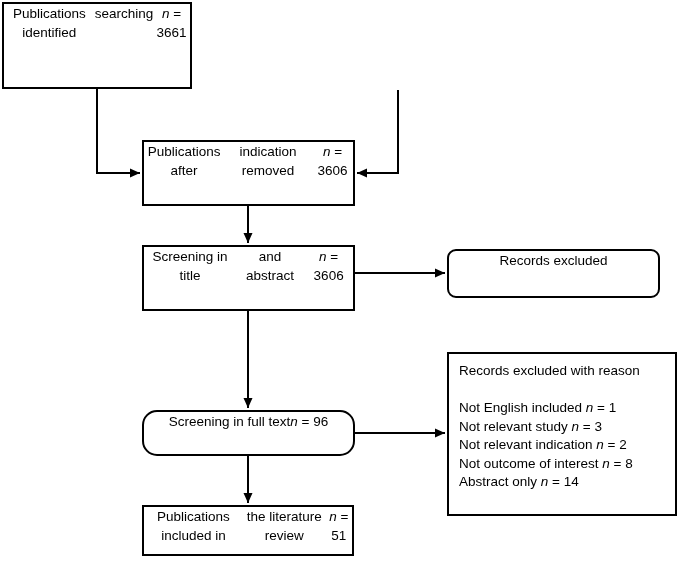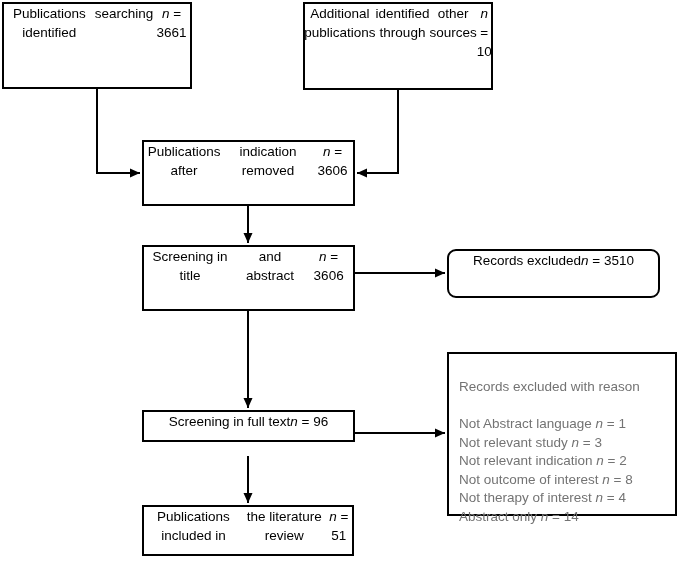--- a/index.html
+++ b/index.html
@@ -9,21 +9,21 @@
   .canvas { position:relative; width:685px; height:573px; background:#fff; overflow:hidden; }
   .box {
     position:absolute; border:2px solid #000; background:#fff;
     display:flex; flex-direction:row; justify-content:center;
     text-align:center; font-size:13.5px; line-height:19px; color:#000;
   }
   .box i, .reasons i { font-style:italic; }
   .reasons {
     position:absolute; border:2px solid #000; background:#fff;
     font-size:13.5px; line-height:18.5px; text-align:left;
-    padding:24px 10px; color:#737373;
+    padding:8px 10px; color:#000000;
   }
   .reasons .heading { margin-bottom:18.5px; }
   svg.arrows { position:absolute; left:0; top:0; width:685px; height:573px; }
   svg.arrows path.flow { fill:none; stroke:#000; stroke-width:2; }
 </style>
 </head>
 <body>
 
 <div class="canvas">
 
@@ -41,56 +41,48 @@
     <path class="flow" d="M 355 433 H 445" marker-end="url(#ah)"></path>
     <path class="flow" d="M 248 456 V 503" marker-end="url(#ah)"></path>
   </svg>
 
   <div class="box" style="left:2px; top:2px; width:190px; height:87px;">
     <div>Publications identified</div>
     <div>searching</div>
     <div><i>n</i><span> = 3661</span></div>
   </div>
 
-  <div class="box" style="left:303px; top:2px; width:190px; height:88px;">
-    <div>Additional publications</div>
-    <div>identified through</div>
-    <div>other sources</div>
-    <div><i>n</i><span> = 10</span></div>
-  </div>
 
   <div class="box" style="left:142px; top:140px; width:213px; height:66px;justify-content:space-between;">
     <div>Publications after</div>
     <div>indication removed</div>
     <div><i>n</i><span> = 3606</span></div>
   </div>
 
   <div class="box" style="left:142px; top:245px; width:213px; height:66px;text-align:center;">
     <div>Screening in title</div>
     <div>and abstract</div>
     <div><i>n</i><span> = 3606</span></div>
   </div>
 
   <div class="box" style="left:447px; top:249px; width:213px; height:49px;border-radius:9px;">
     <div>Records excluded</div>
-    <div><i>n</i><span> = 3510</span></div>
   </div>
 
-  <div class="box" style="left:142px; top:410px; width:213px; height:32px;">
+  <div class="box" style="left:142px; top:410px; width:213px; height:46px;border-radius:15px;">
     <div>Screening in full text</div>
     <div><i>n</i><span> = 96</span></div>
   </div>
 
   <div class="reasons" style="left:447px; top:352px; width:230px; height:164px;">
     <div class="heading">Records excluded with reason</div>
-    <div><span>Not Abstract language </span><i>n</i><span> = 1</span></div>
+    <div><span>Not English included </span><i>n</i><span> = 1</span></div>
     <div><span>Not relevant study </span><i>n</i><span> = 3</span></div>
     <div><span>Not relevant indication </span><i>n</i><span> = 2</span></div>
     <div><span>Not outcome of interest </span><i>n</i><span> = 8</span></div>
-    <div><span>Not therapy of interest </span><i>n</i><span> = 4</span></div>
     <div><span>Abstract only </span><i>n</i><span> = 14</span></div>
   </div>
 
   <div class="box" style="left:142px; top:505px; width:212px; height:51px;">
     <div>Publications included in</div>
     <div>the literature review</div>
     <div><i>n</i><span> = 51</span></div>
   </div>
 
 </div>

